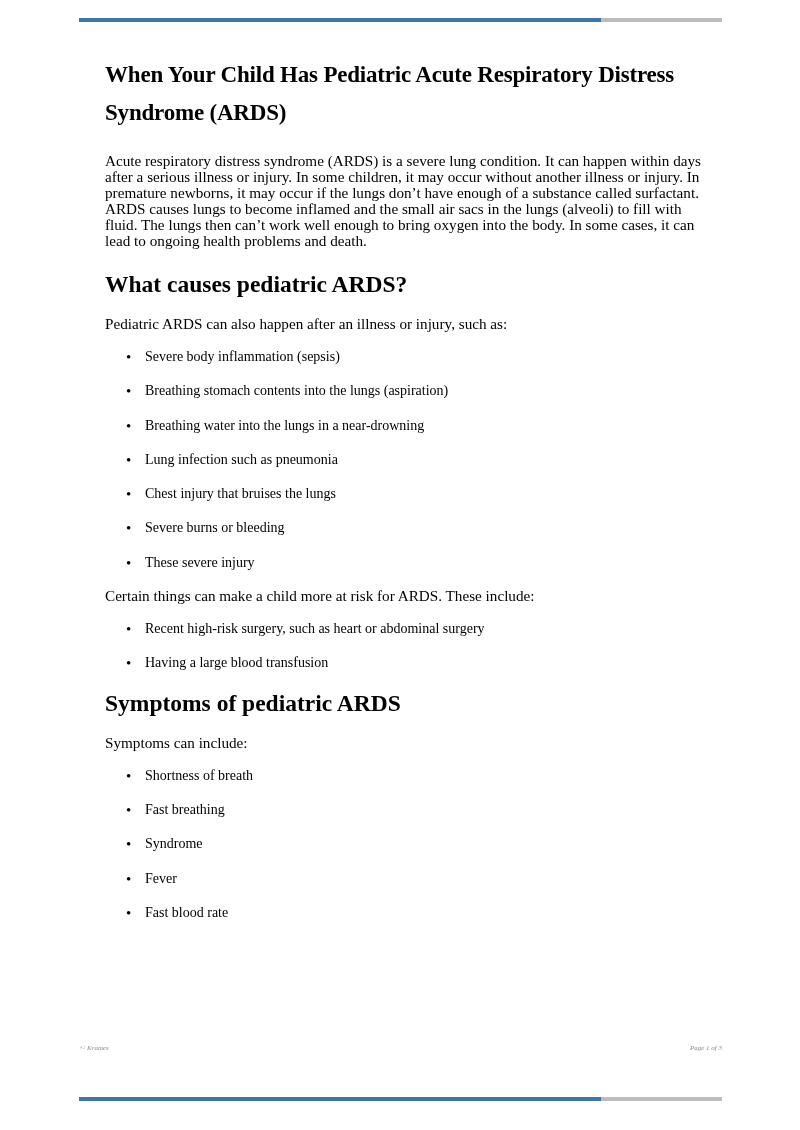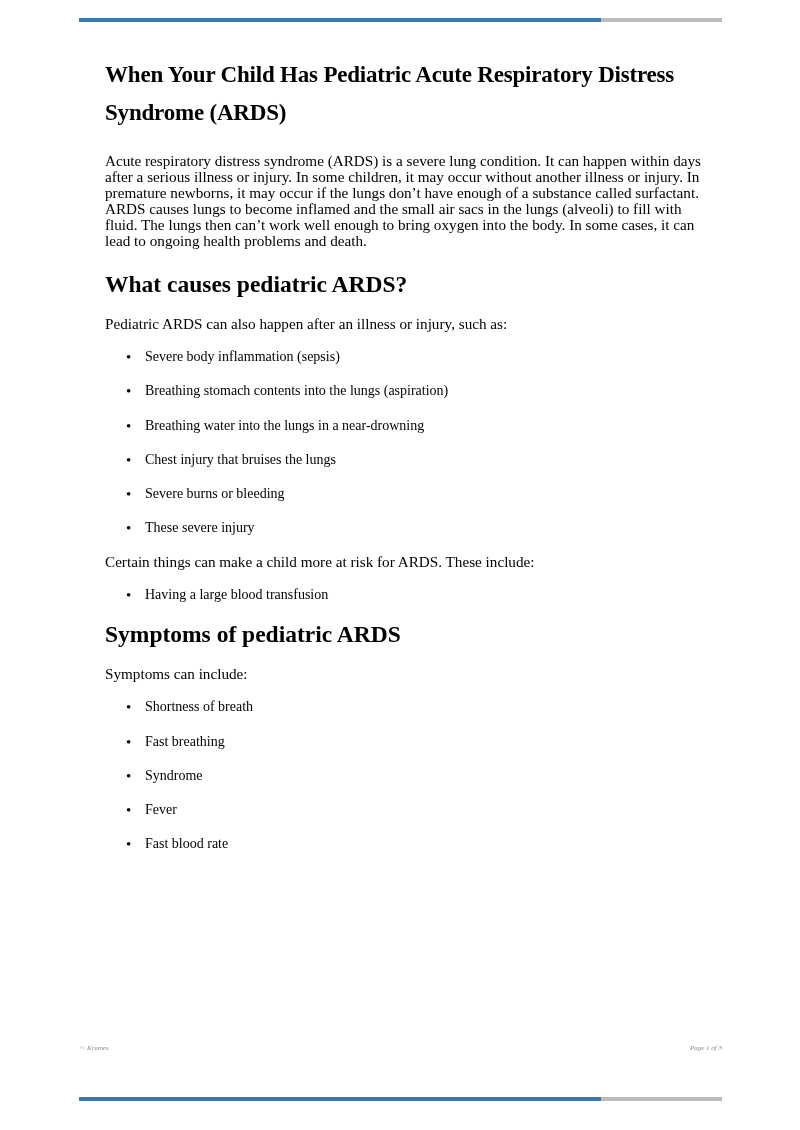--- a/index.html
+++ b/index.html
@@ -33,26 +33,28 @@
 <div class="content">
   <h1>When Your Child Has Pediatric Acute Respiratory Distress Syndrome (ARDS)</h1>
   <p class="intro">Acute respiratory distress syndrome (ARDS) is a severe lung condition. It can happen within days after a serious illness or injury. In some children, it may occur without another illness or injury. In premature newborns, it may occur if the lungs don’t have enough of a substance called surfactant. ARDS causes lungs to become inflamed and the small air sacs in the lungs (alveoli) to fill with fluid. The lungs then can’t work well enough to bring oxygen into the body. In some cases, it can lead to ongoing health problems and death.</p>
 
   <h2>What causes pediatric ARDS?</h2>
   <p>Pediatric ARDS can also happen after an illness or injury, such as:</p>
   <ul>
     <li>Severe body inflammation (sepsis)</li>
     <li>Breathing stomach contents into the lungs (aspiration)</li>
     <li>Breathing water into the lungs in a near-drowning</li>
+    <li>Lung infection such as pneumonia</li>
     <li>Chest injury that bruises the lungs</li>
     <li>Severe burns or bleeding</li>
     <li>These severe injury</li>
   </ul>
   <p>Certain things can make a child more at risk for ARDS. These include:</p>
   <ul>
+    <li>Recent high-risk surgery, such as heart or abdominal surgery</li>
     <li>Having a large blood transfusion</li>
   </ul>
 
   <h2>Symptoms of pediatric ARDS</h2>
   <p>Symptoms can include:</p>
   <ul class="last">
     <li>Shortness of breath</li>
     <li>Fast breathing</li>
     <li>Syndrome</li>
     <li>Fever</li>

